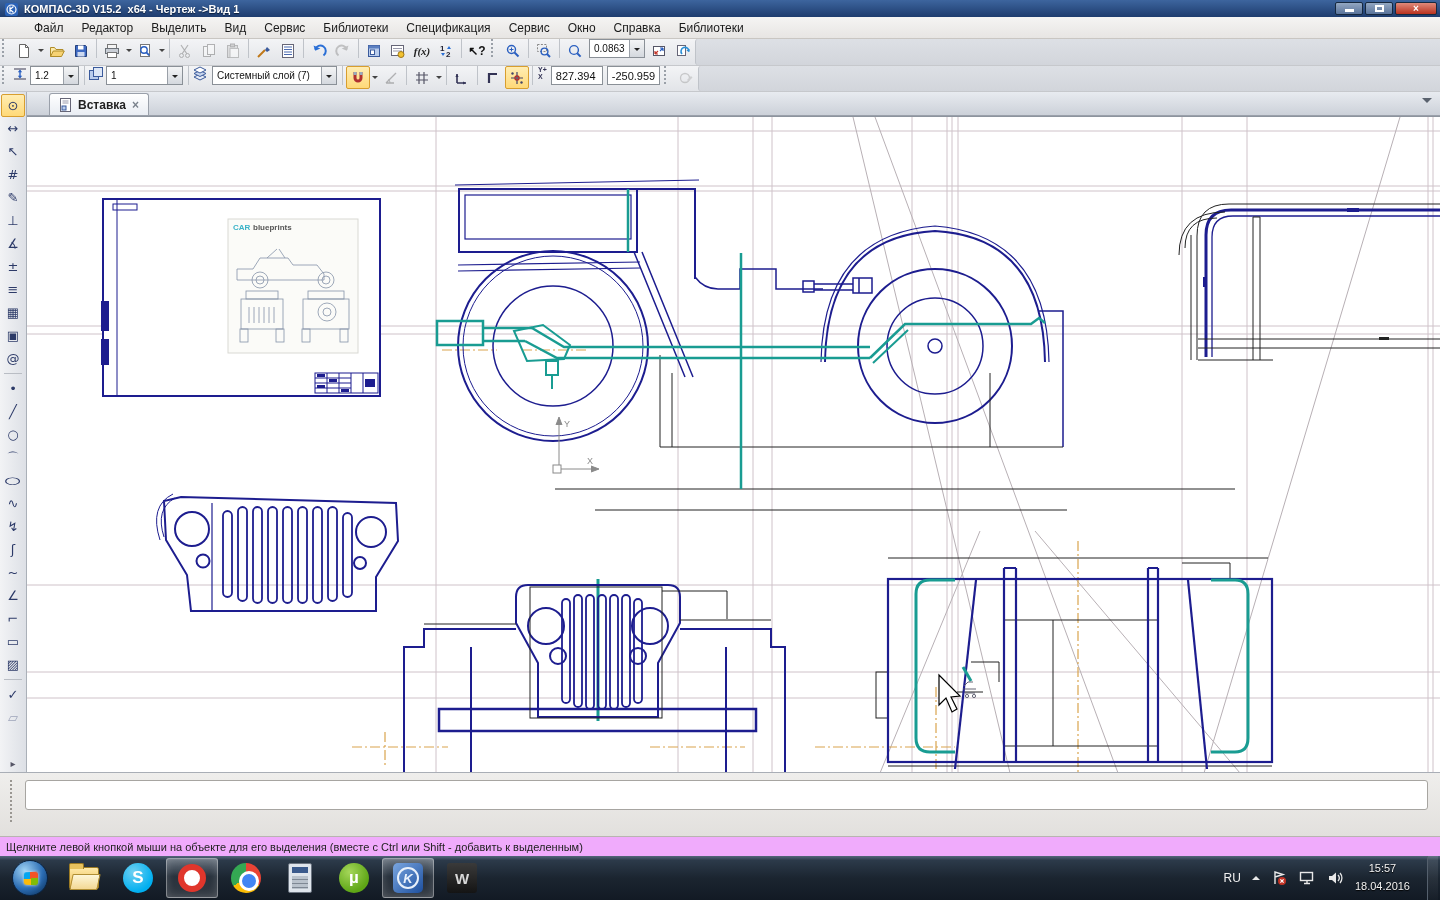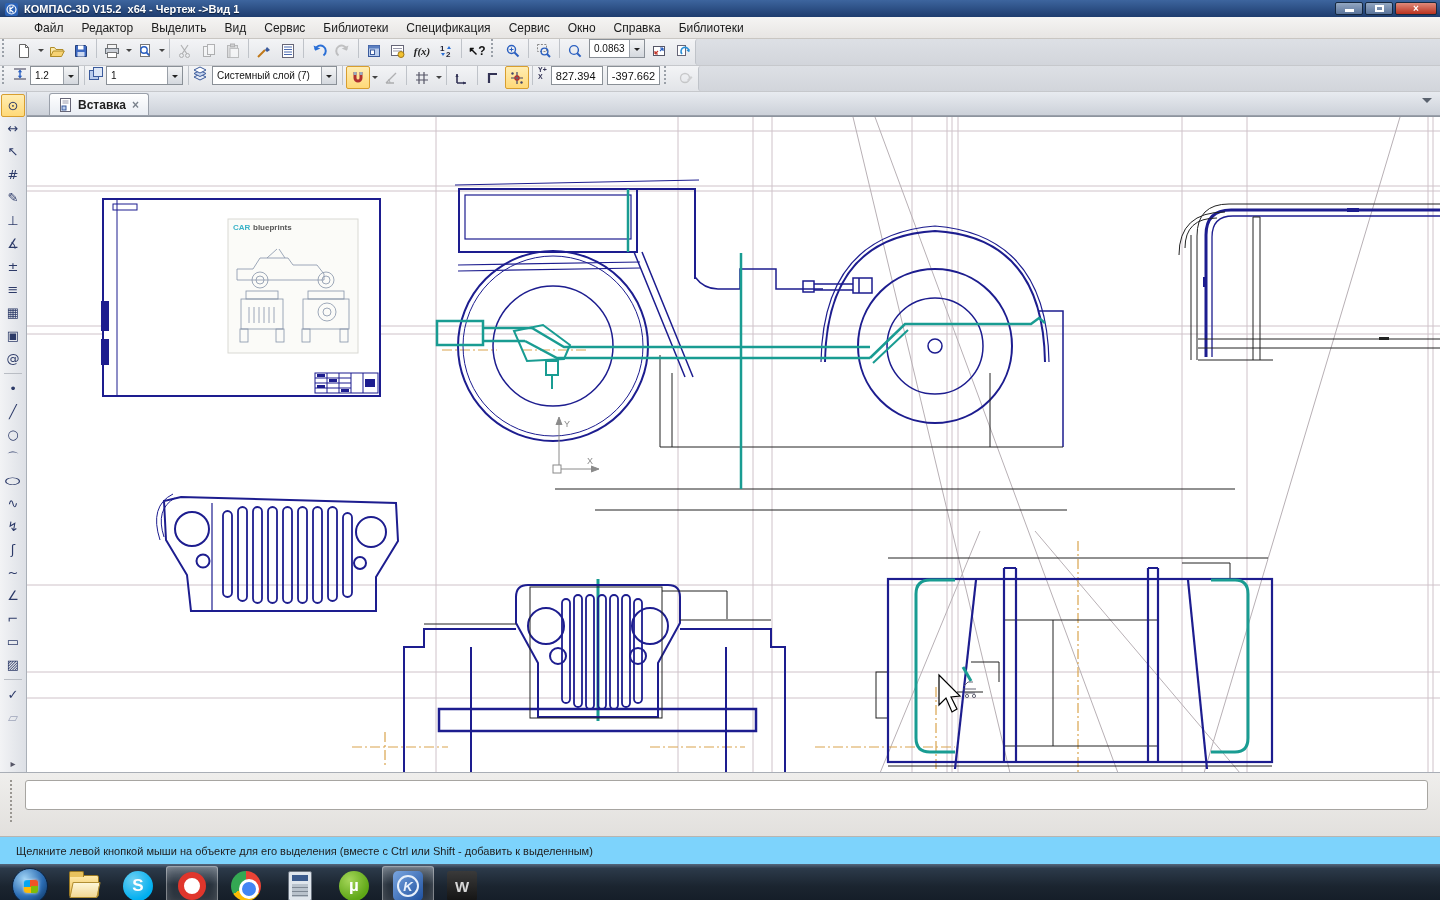--- a/index.html
+++ b/index.html
@@ -59,21 +59,21 @@
   .lp-exp{margin-top:auto;margin-bottom:3px;color:#556;font-size:10px}
 
   
   .canvas{position:relative;margin-left:27px;height:656px;background:#fff;border-top:1px solid #8d949e;overflow:hidden}
   .canvas svg{display:block}
 
   
   .propbar{height:64px;background:linear-gradient(#efeeec,#e2e0dd);border-top:1px solid #a9aeb6;display:flex;align-items:flex-start;padding:7px 12px 0 10px}
   .prop-grip{width:5px;height:42px;border-left:2px dotted #9a9792;margin-right:10px}
   .prop-box{flex:1;height:30px;background:#fff;border:1px solid #a7a5a1;border-radius:3px}
-  .statusbar{height:28px;background:#7dd3fc;border-top:1px solid #b8b5b0;display:flex;align-items:center;padding-left:16px}
+  .statusbar{height:20px;background:#f0abfc;border-top:1px solid #b8b5b0;display:flex;align-items:center;padding-left:6px}
   .status-text{font-size:11px;color:#222}
 
   
   .taskbar{height:44px;background:linear-gradient(#55677c 0%,#2c3a4a 10%,#1b2530 50%,#121a24 100%);display:flex;align-items:center;padding-left:4px;position:relative}
   .task-btn{width:52px;height:40px;display:flex;align-items:center;justify-content:center;border:1px solid transparent;border-radius:3px;margin-right:2px;background:transparent;flex:none}
   .task-btn.active{background:linear-gradient(rgba(255,255,255,.28),rgba(255,255,255,.06) 45%,rgba(255,255,255,.14));border-color:rgba(255,255,255,.4);box-shadow:inset 0 0 8px rgba(255,255,255,.18)}
   .orb-ball{width:36px;height:36px;border-radius:50%;background:radial-gradient(circle at 34% 28%,#9ed2f5,#2b6cb3 55%,#0b2f57 95%);border:1px solid #0a2240;display:flex;align-items:center;justify-content:center}
   .orb-flag{width:15px;height:13px;border-radius:3px;background:conic-gradient(#f35325 0 25%,#81bc06 0 50%,#ffba08 0 75%,#05a6f0 0);transform:perspective(40px) rotateY(-18deg);box-shadow:0 0 3px rgba(255,255,255,.8)}
   .ic-folder{width:30px;height:22px;position:relative;background:linear-gradient(#ffe9a8,#e8b94e);border:1px solid #9c7b24;border-radius:2px}
   .ic-folder::before{content:"";position:absolute;left:-1px;top:-5px;width:13px;height:5px;background:#e8c25e;border:1px solid #9c7b24;border-bottom:none;border-radius:2px 2px 0 0}
@@ -369,21 +369,21 @@
         <circle cx="3.5" cy="3.5" r="1.2" fill="#446"></circle>
         <circle cx="12.5" cy="12.5" r="1.2" fill="#446"></circle>
       </svg>
     </button>
   <span class="sep"></span>
   <span class="xy">
       <span>Y+</span>
       <span>X</span>
     </span>
   <span class="field">827.394</span>
-  <span class="field">-397.662</span>
+  <span class="field">-250.959</span>
   <span class="grip"></span>
   <button class="tbtn dis">
       <svg width="16" height="16">
         <circle cx="7" cy="8" r="4.5" fill="none" stroke="#99a" stroke-width="1.3"></circle>
         <path d="M9,10 l4,-4 1.5,1.5 -4,4 z" fill="#aab"></path>
       </svg>
     </button>
   <div class="tbfill"></div>
 </div>
 
@@ -792,13 +792,35 @@
       <span class="ic-kompas">
         <span class="kring">K</span>
       </span>
     </button>
   <button class="task-btn">
       <span class="ic-wot">
         <span>W</span>
       </span>
     </button>
 
+  <div class="tray">
+    <span class="tray-lang">RU</span>
+    <span class="tray-caret"></span>
+    <svg width="16" height="16">
+        <path d="M4,14 V2 l8,2.5 -8,2.5" fill="none" stroke="#e8e8e8" stroke-width="1.4"></path>
+        <circle cx="11" cy="11" r="4" fill="#c23325"></circle>
+        <path d="M9.4,9.4 l3.2,3.2 M12.6,9.4 l-3.2,3.2" stroke="#fff" stroke-width="1.2"></path>
+      </svg>
+    <svg width="18" height="16">
+        <rect x="2.5" y="2.5" width="12" height="8" fill="none" stroke="#e8e8e8" stroke-width="1.4"></rect>
+        <path d="M6,13.5 h6 M9,11 v2.5" stroke="#e8e8e8" stroke-width="1.4"></path>
+      </svg>
+    <svg width="17" height="16">
+        <path d="M2,6 h3 l4,-3.5 v11 L5,10 H2 z" fill="#e8e8e8"></path>
+        <path d="M11,5 a4.5,4.5 0 0 1 0,6 M13,3 a7.5,7.5 0 0 1 0,10" fill="none" stroke="#e8e8e8" stroke-width="1.3"></path>
+      </svg>
+    <div class="clock">
+      <div>15:57</div>
+      <div>18.04.2016</div>
+    </div>
+    <span class="show-desktop"></span>
+  </div>
 </div>
 
 </body></html>

